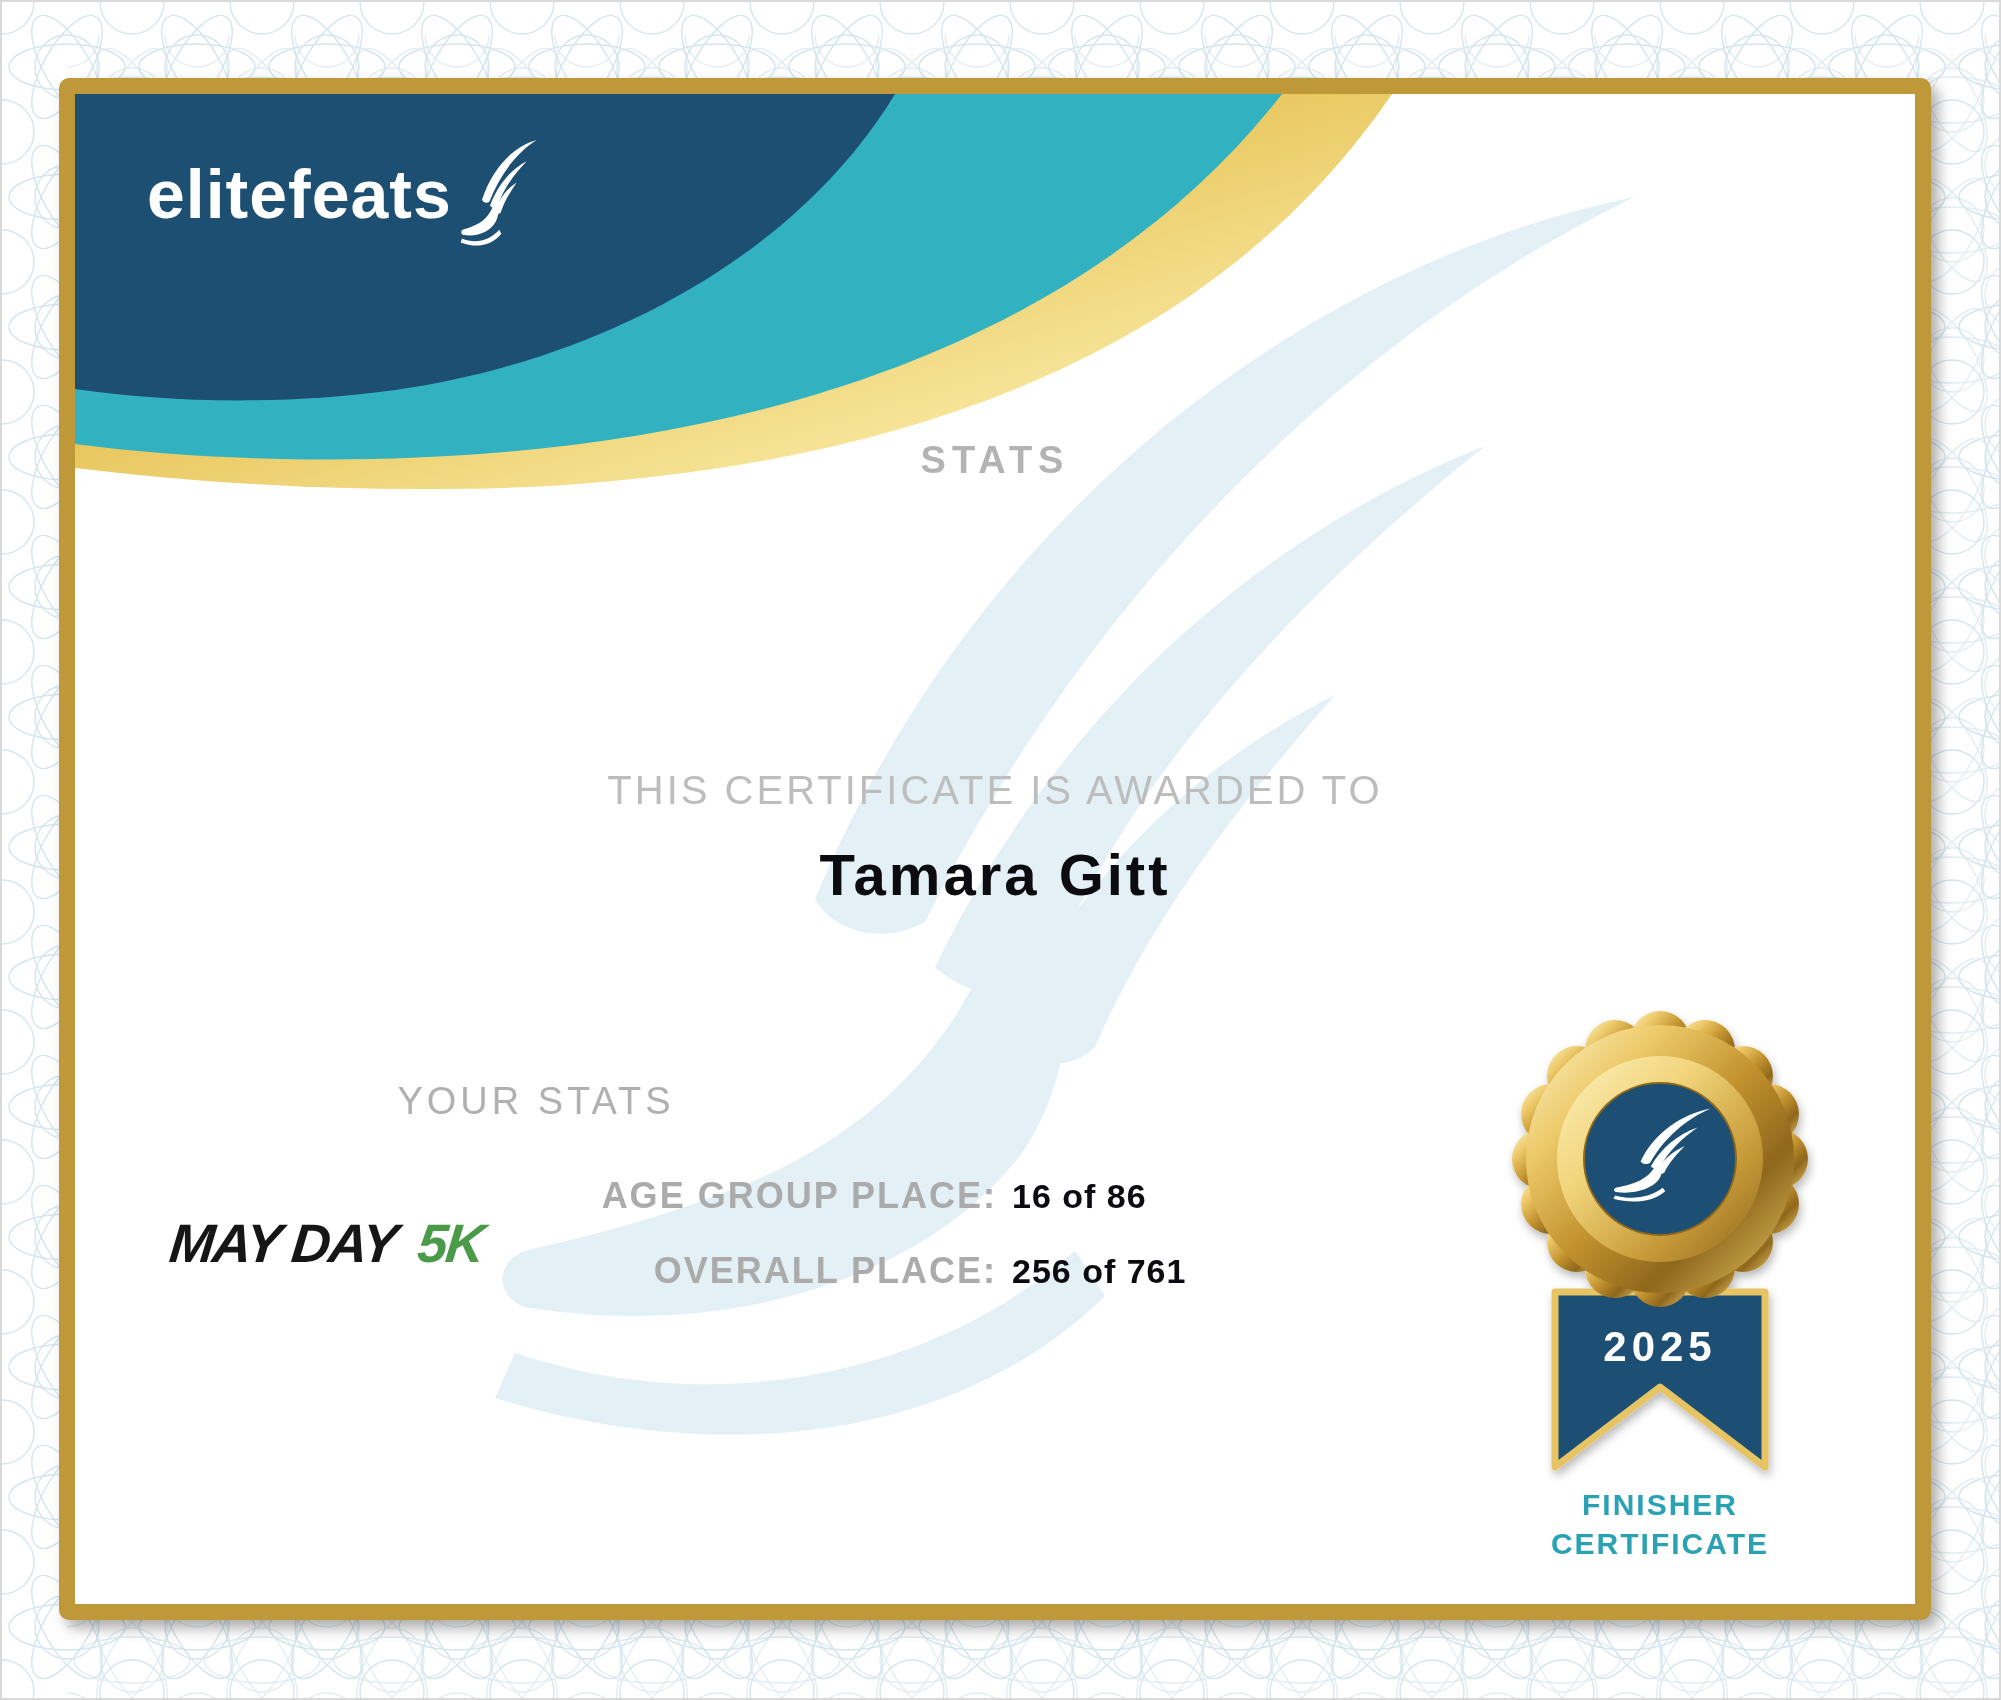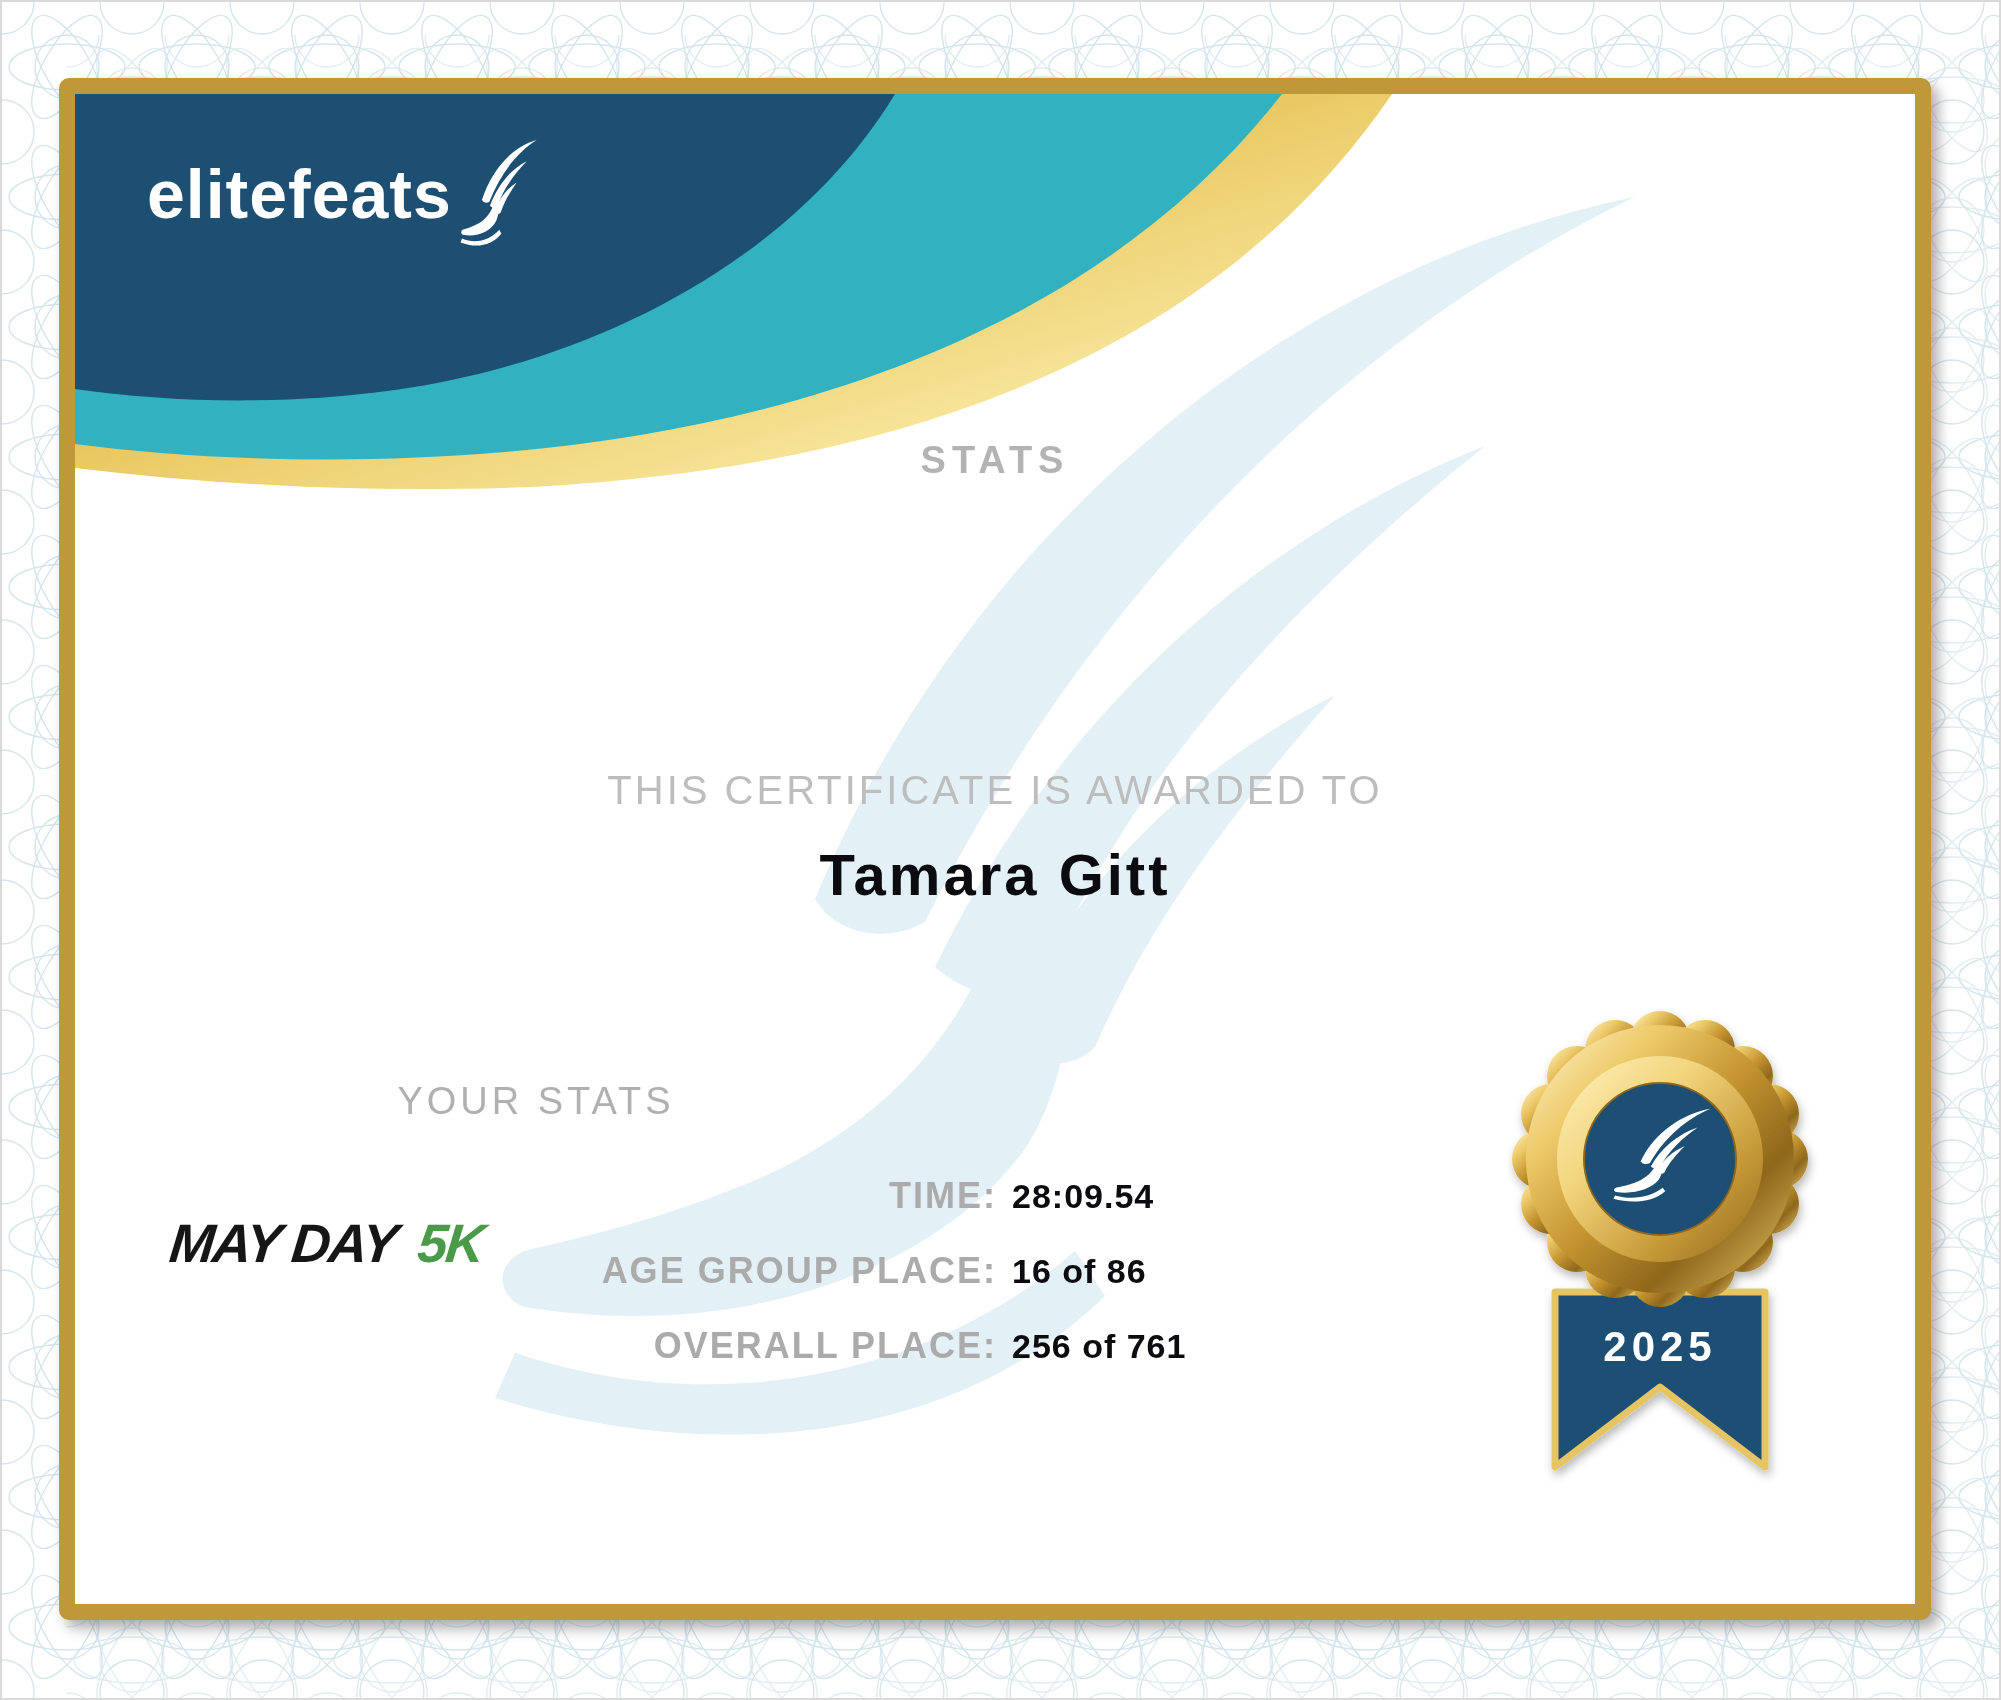--- a/index.html
+++ b/index.html
@@ -119,24 +119,20 @@
           <use href="#wingfoot" fill="#ffffff"></use>
         </svg>
       </div>
 
       <div class="cline event-label">STATS</div>
       <div class="cline awarded-label">THIS CERTIFICATE IS AWARDED TO</div>
       <div class="cline recipient">Tamara Gitt</div>
 
       <div class="stats">
         <div class="stats-title">YOUR STATS</div>
-        <div class="stat-row">
-          <div class="stat-label">TIME:</div>
-          <div class="stat-value">28:09.54</div>
-        </div>
         <div class="stat-row">
           <div class="stat-label">AGE GROUP PLACE:</div>
           <div class="stat-value">16 of 86</div>
         </div>
         <div class="stat-row">
           <div class="stat-label">OVERALL PLACE:</div>
           <div class="stat-value">256 of 761</div>
         </div>
       </div>
 
@@ -189,16 +185,20 @@
             <circle cx="165" cy="150" r="134" fill="url(#goldA)"></circle>
             <circle cx="165" cy="150" r="103" fill="url(#goldB)"></circle>
             <circle cx="165" cy="150" r="76" fill="#1d4f73" stroke="#8f671d" stroke-width="2"></circle>
             <g transform="translate(115,98) scale(0.85)">
               <use href="#wingfoot" fill="#ffffff"></use>
             </g>
           </g>
         </g>
       </svg>
 
+      <div class="medal-caption">
+        <div>FINISHER</div>
+        <div>CERTIFICATE</div>
+      </div>
 
     </div>
   </div>
 </div>
 
 </body></html>

